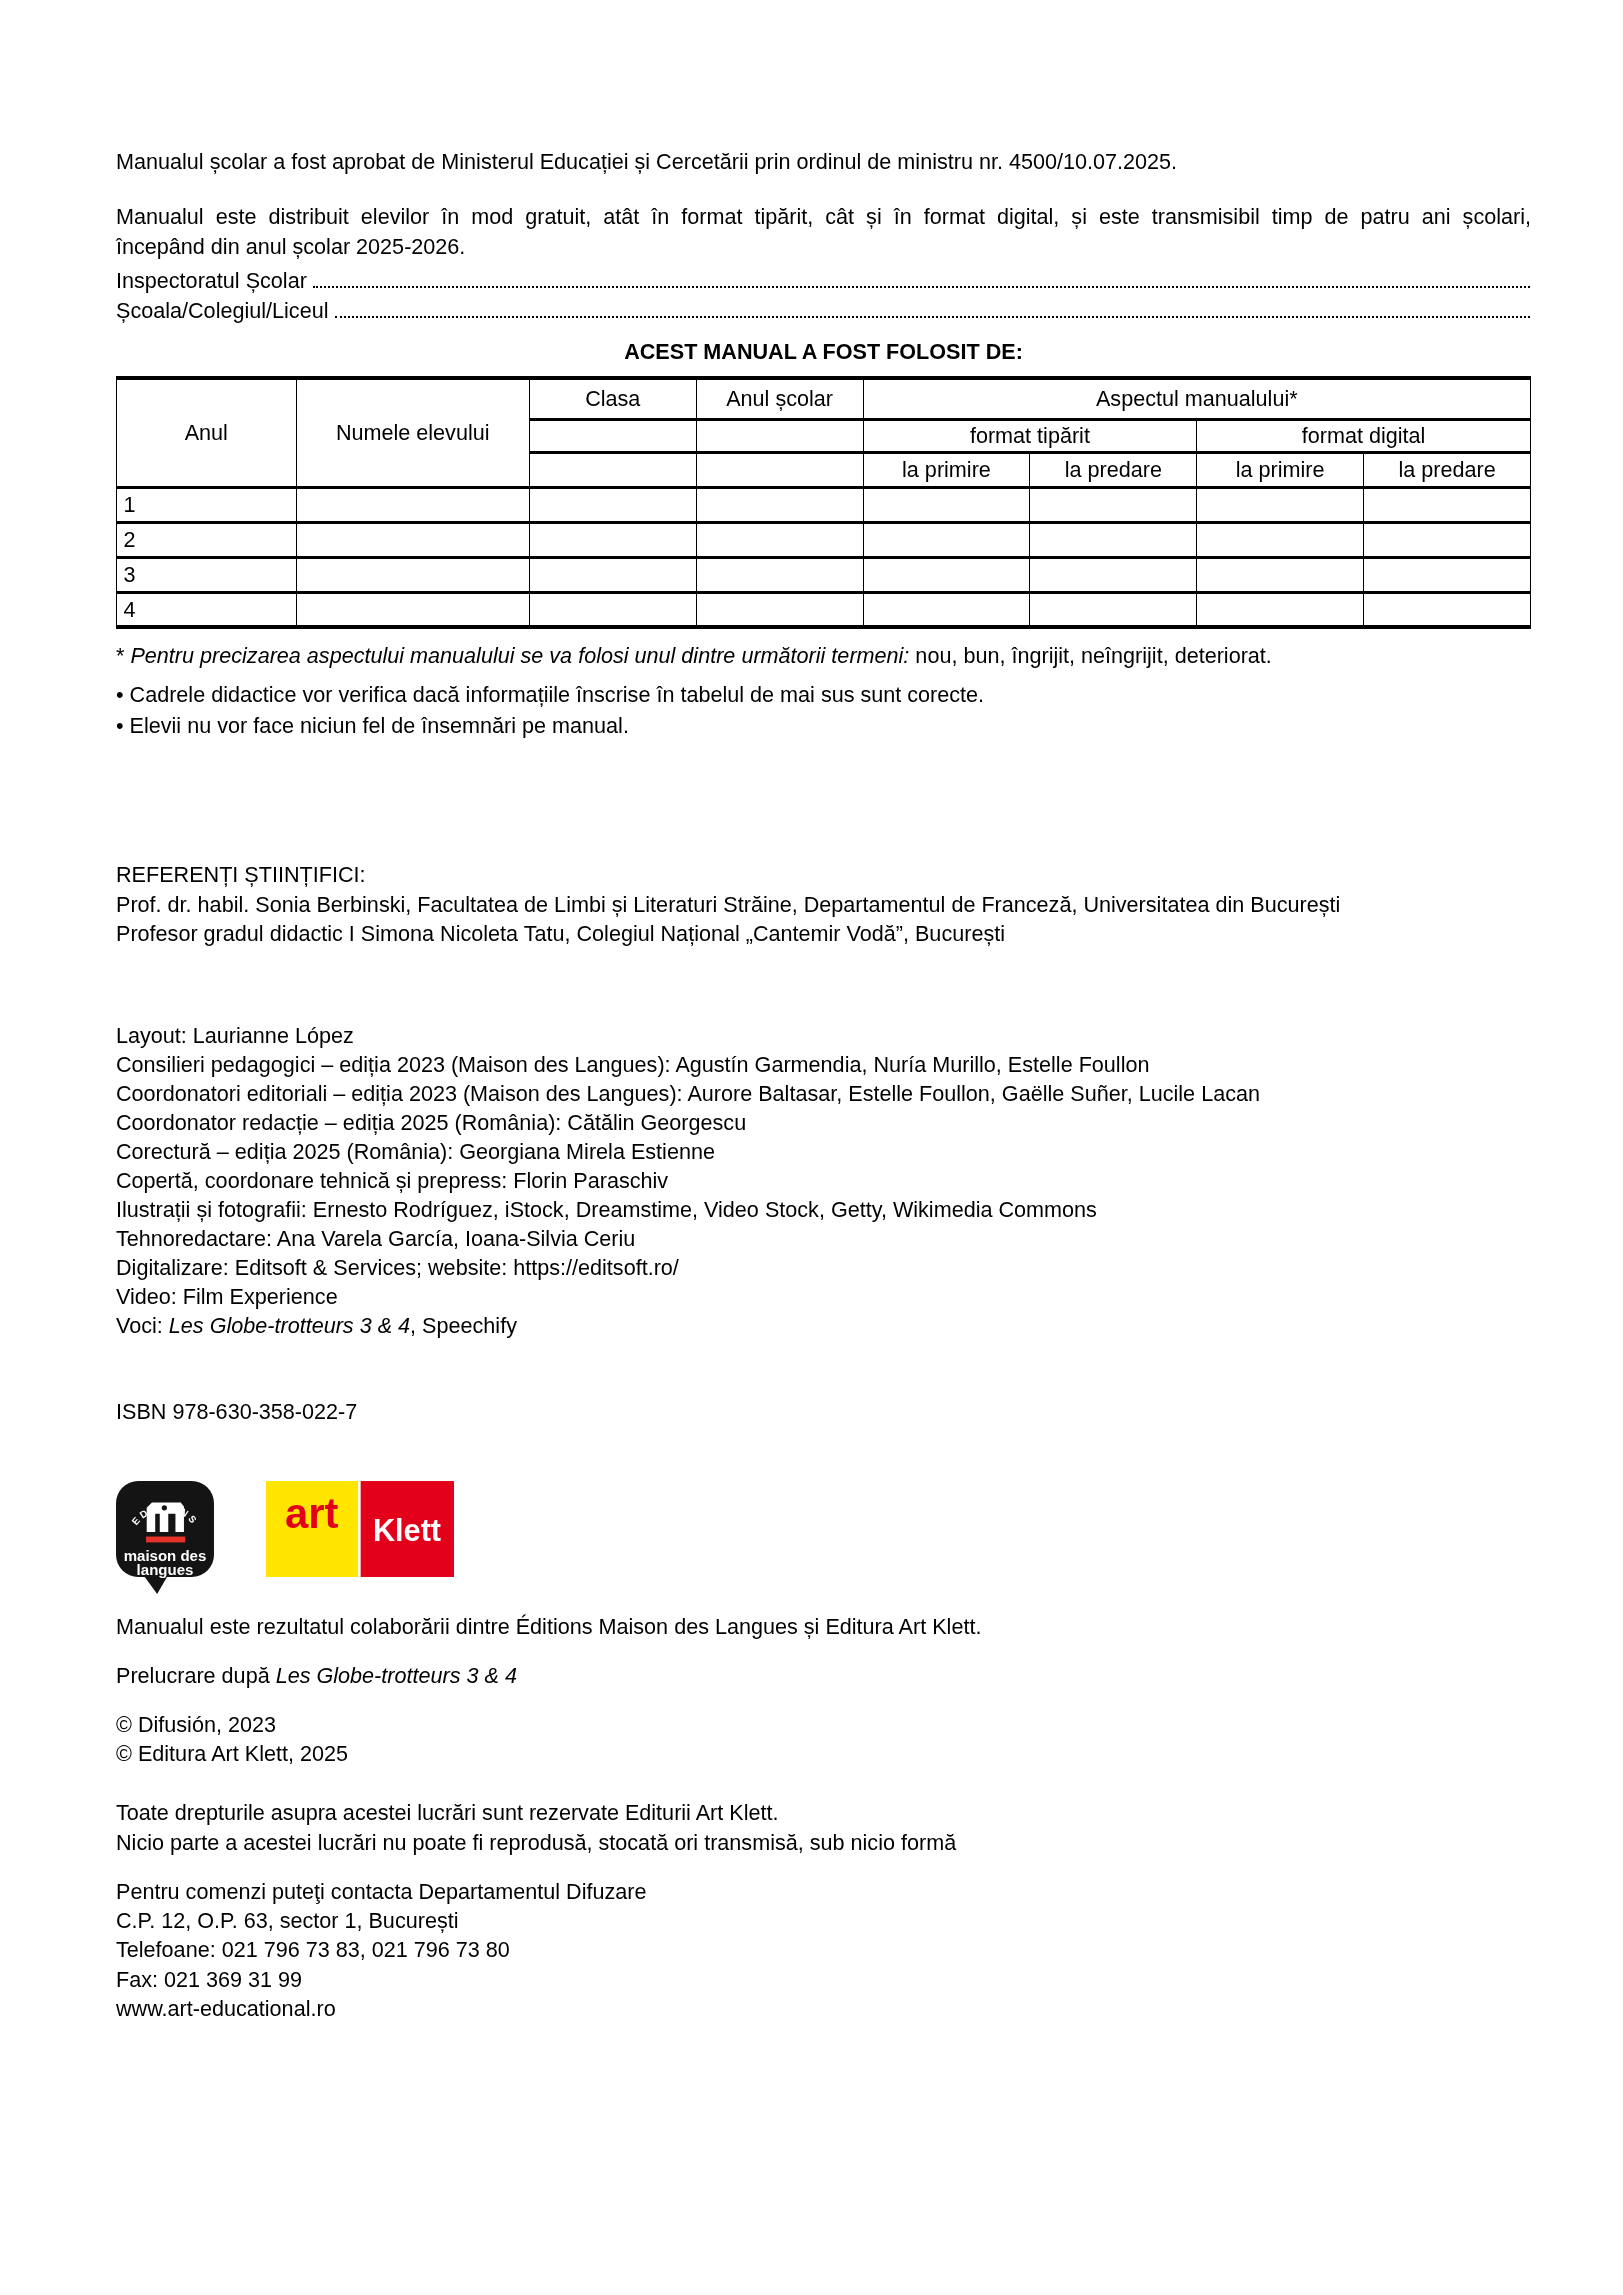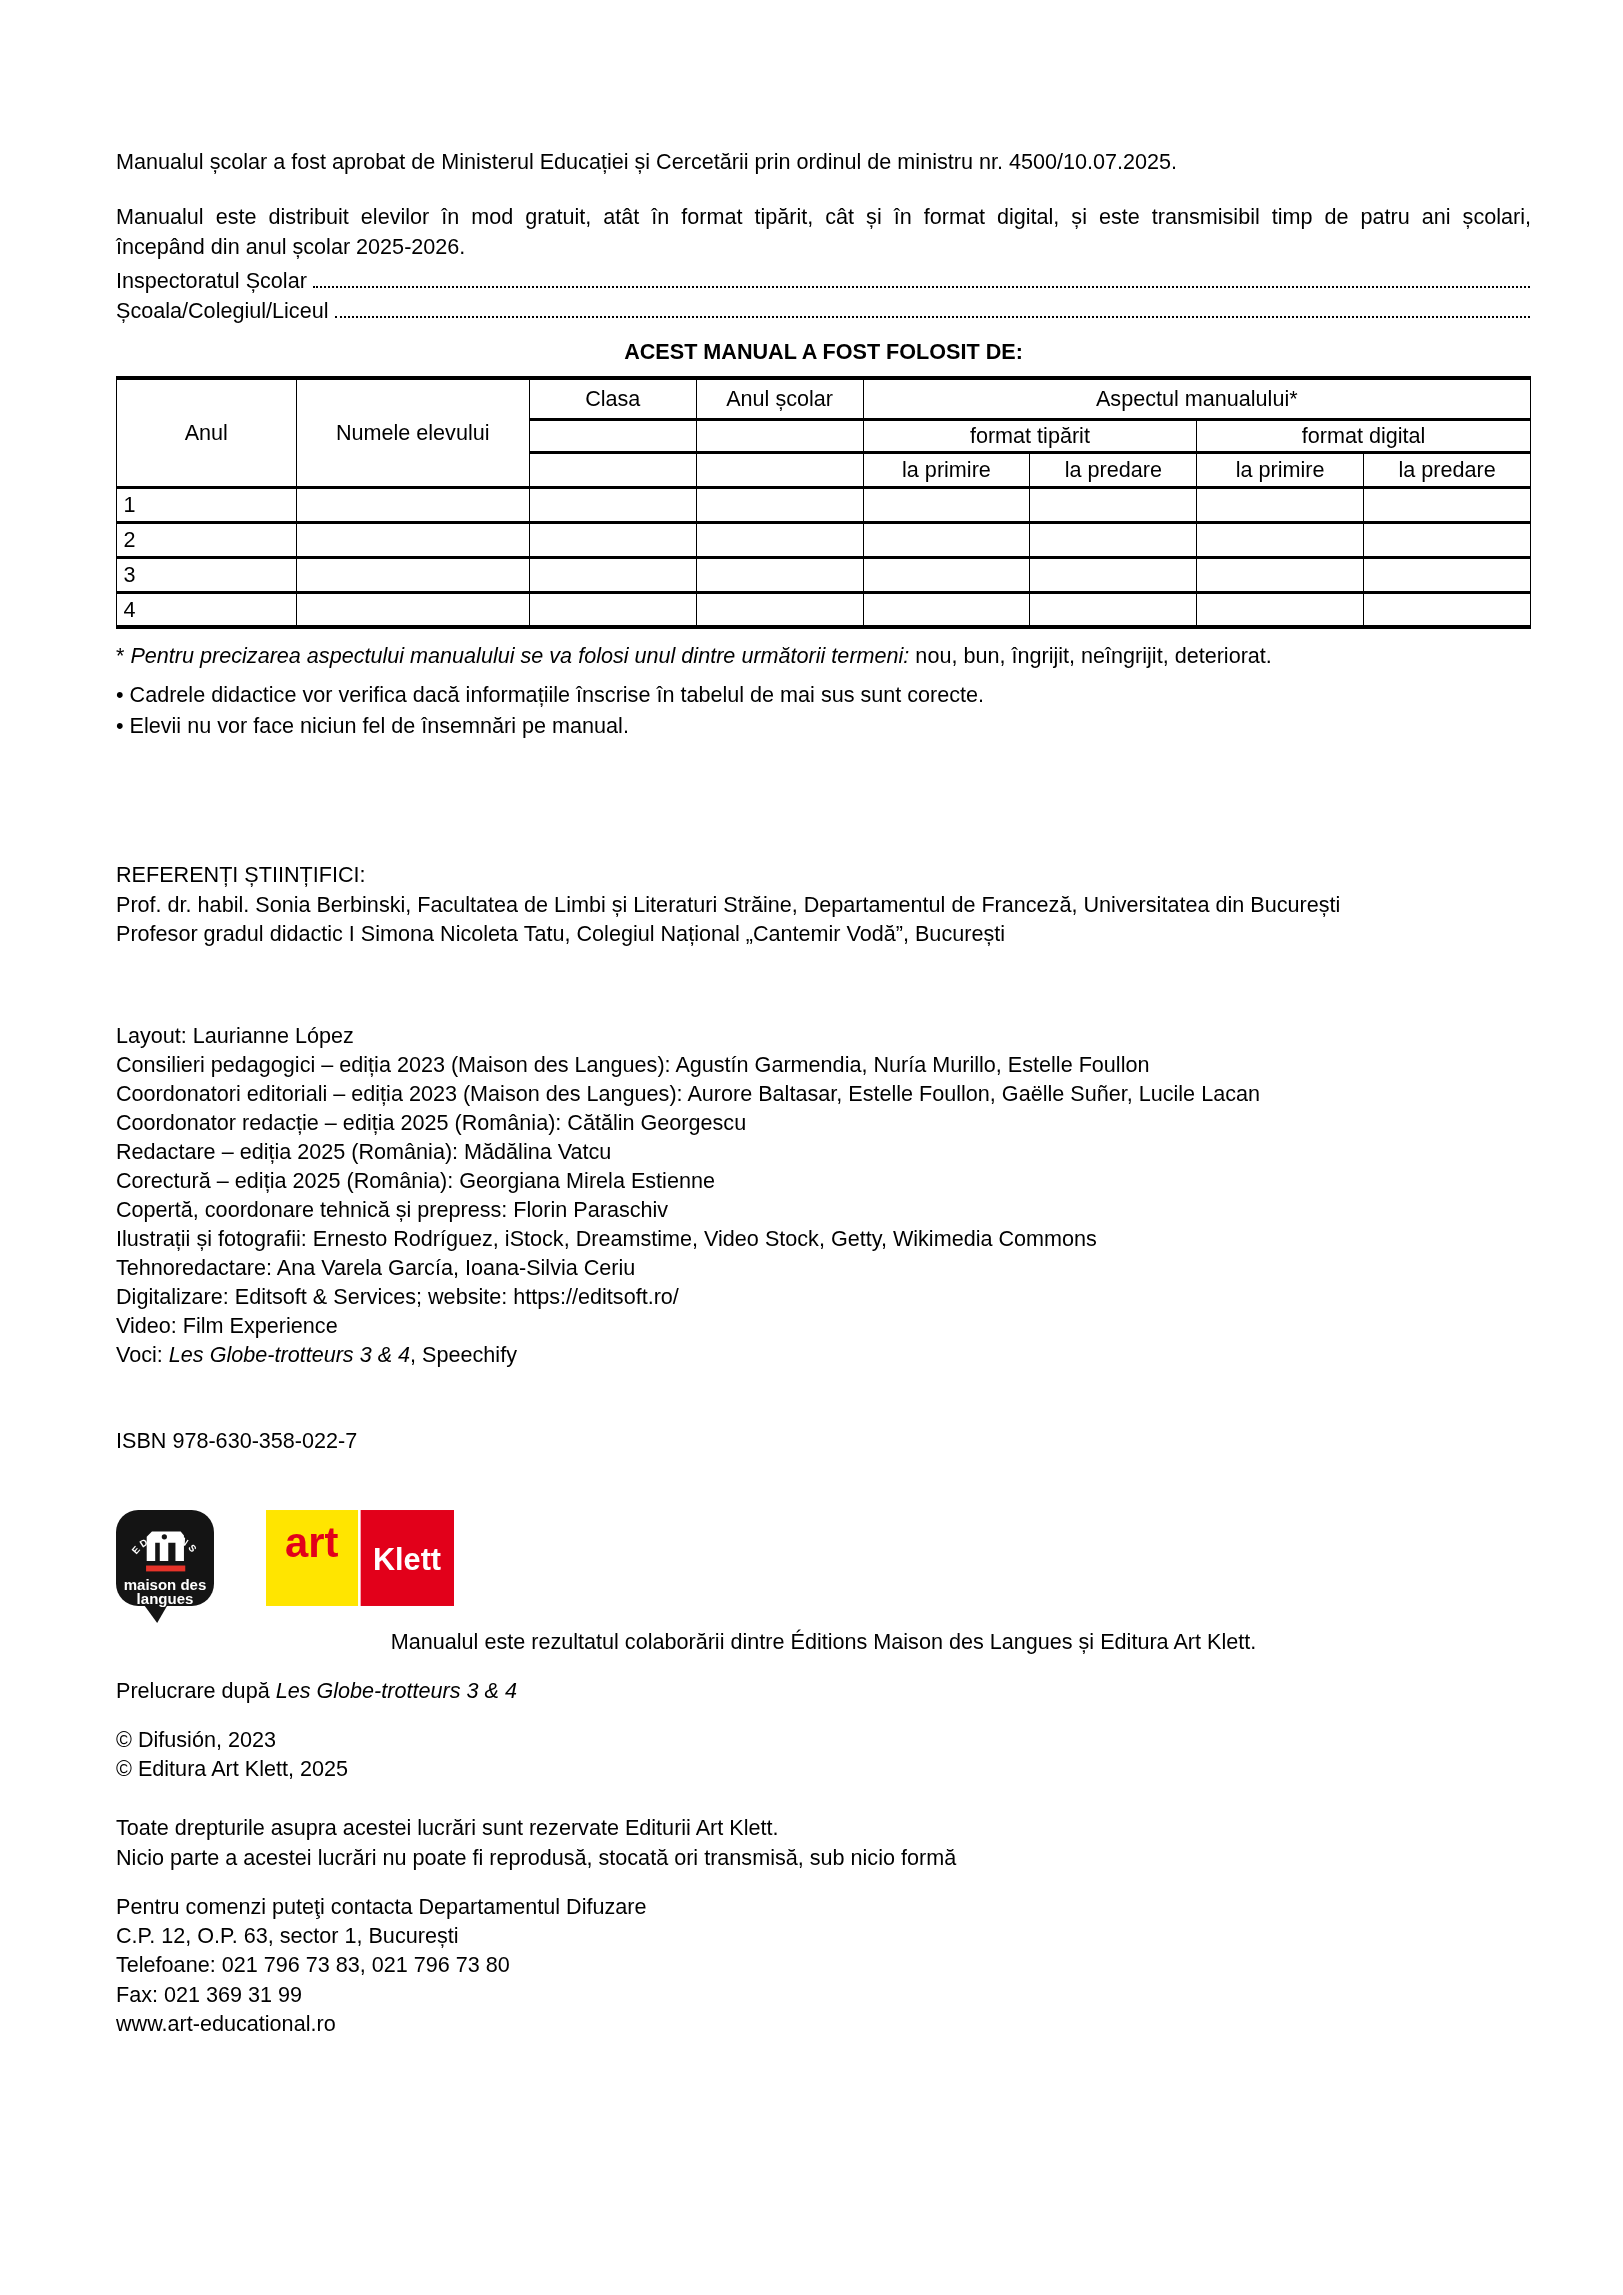--- a/index.html
+++ b/index.html
@@ -50,21 +50,21 @@
   .credits { margin-top: 72px; }
   .credits div { line-height: 29px; }
   .bi { font-weight: normal; font-style: italic; }
 
   .isbn { margin-top: 57px; }
 
   .logos { margin-top: 55px; display: flex; align-items: flex-start; }
   .logo-ml { width: 98px; height: 113px; margin-right: 52px; }
   .logo-artklett { width: 188px; height: 96px; }
 
-  .collab { margin-top: 4px; text-align: center; }
+  .collab { margin-top: 18px; }
   .prelucrare { margin-top: 19.6px; }
   .editie { margin-top: 26px; }
   .copyright { margin-top: 19.6px; }
   .rights { margin-top: 29.4px; }
   .contact { margin-top: 19.6px; }
 </style>
 </head>
 <body>
 
 <div class="page">
@@ -167,21 +167,20 @@
 
     <div class="referenti-heading">REFERENȚI ȘTIINȚIFICI:</div>
     <div>Prof. dr. habil. Sonia Berbinski, Facultatea de Limbi și Literaturi Străine, Departamentul de Franceză, Universitatea din București</div>
     <div>Profesor gradul didactic I Simona Nicoleta Tatu, Colegiul Național „Cantemir Vodă”, București</div>
 
     <div class="credits">
       <div>Layout: Laurianne López</div>
       <div>Consilieri pedagogici – ediția 2023 (Maison des Langues): Agustín Garmendia, Nuría Murillo, Estelle Foullon</div>
       <div>Coordonatori editoriali – ediția 2023 (Maison des Langues): Aurore Baltasar, Estelle Foullon, Gaëlle Suñer, Lucile Lacan</div>
       <div>Coordonator redacție – ediția 2025 (România): Cătălin Georgescu</div>
-      <div>Redactare – ediția 2025 (România): Mădălina Vatcu</div>
       <div>Corectură – ediția 2025 (România): Georgiana Mirela Estienne</div>
       <div>Copertă, coordonare tehnică și prepress: Florin Paraschiv</div>
       <div>Ilustrații și fotografii: Ernesto Rodríguez, iStock, Dreamstime, Video Stock, Getty, Wikimedia Commons</div>
       <div>Tehnoredactare: Ana Varela García, Ioana-Silvia Ceriu</div>
       <div>Digitalizare: Editsoft &amp; Services; website: https://editsoft.ro/</div>
       <div>Video: Film Experience</div>
       <div><span>Voci: </span><span class="bi">Les Globe-trotteurs 3 &amp; 4</span><span>, Speechify</span></div>
     </div>
 
     <div class="isbn">ISBN 978-630-358-022-7</div>

